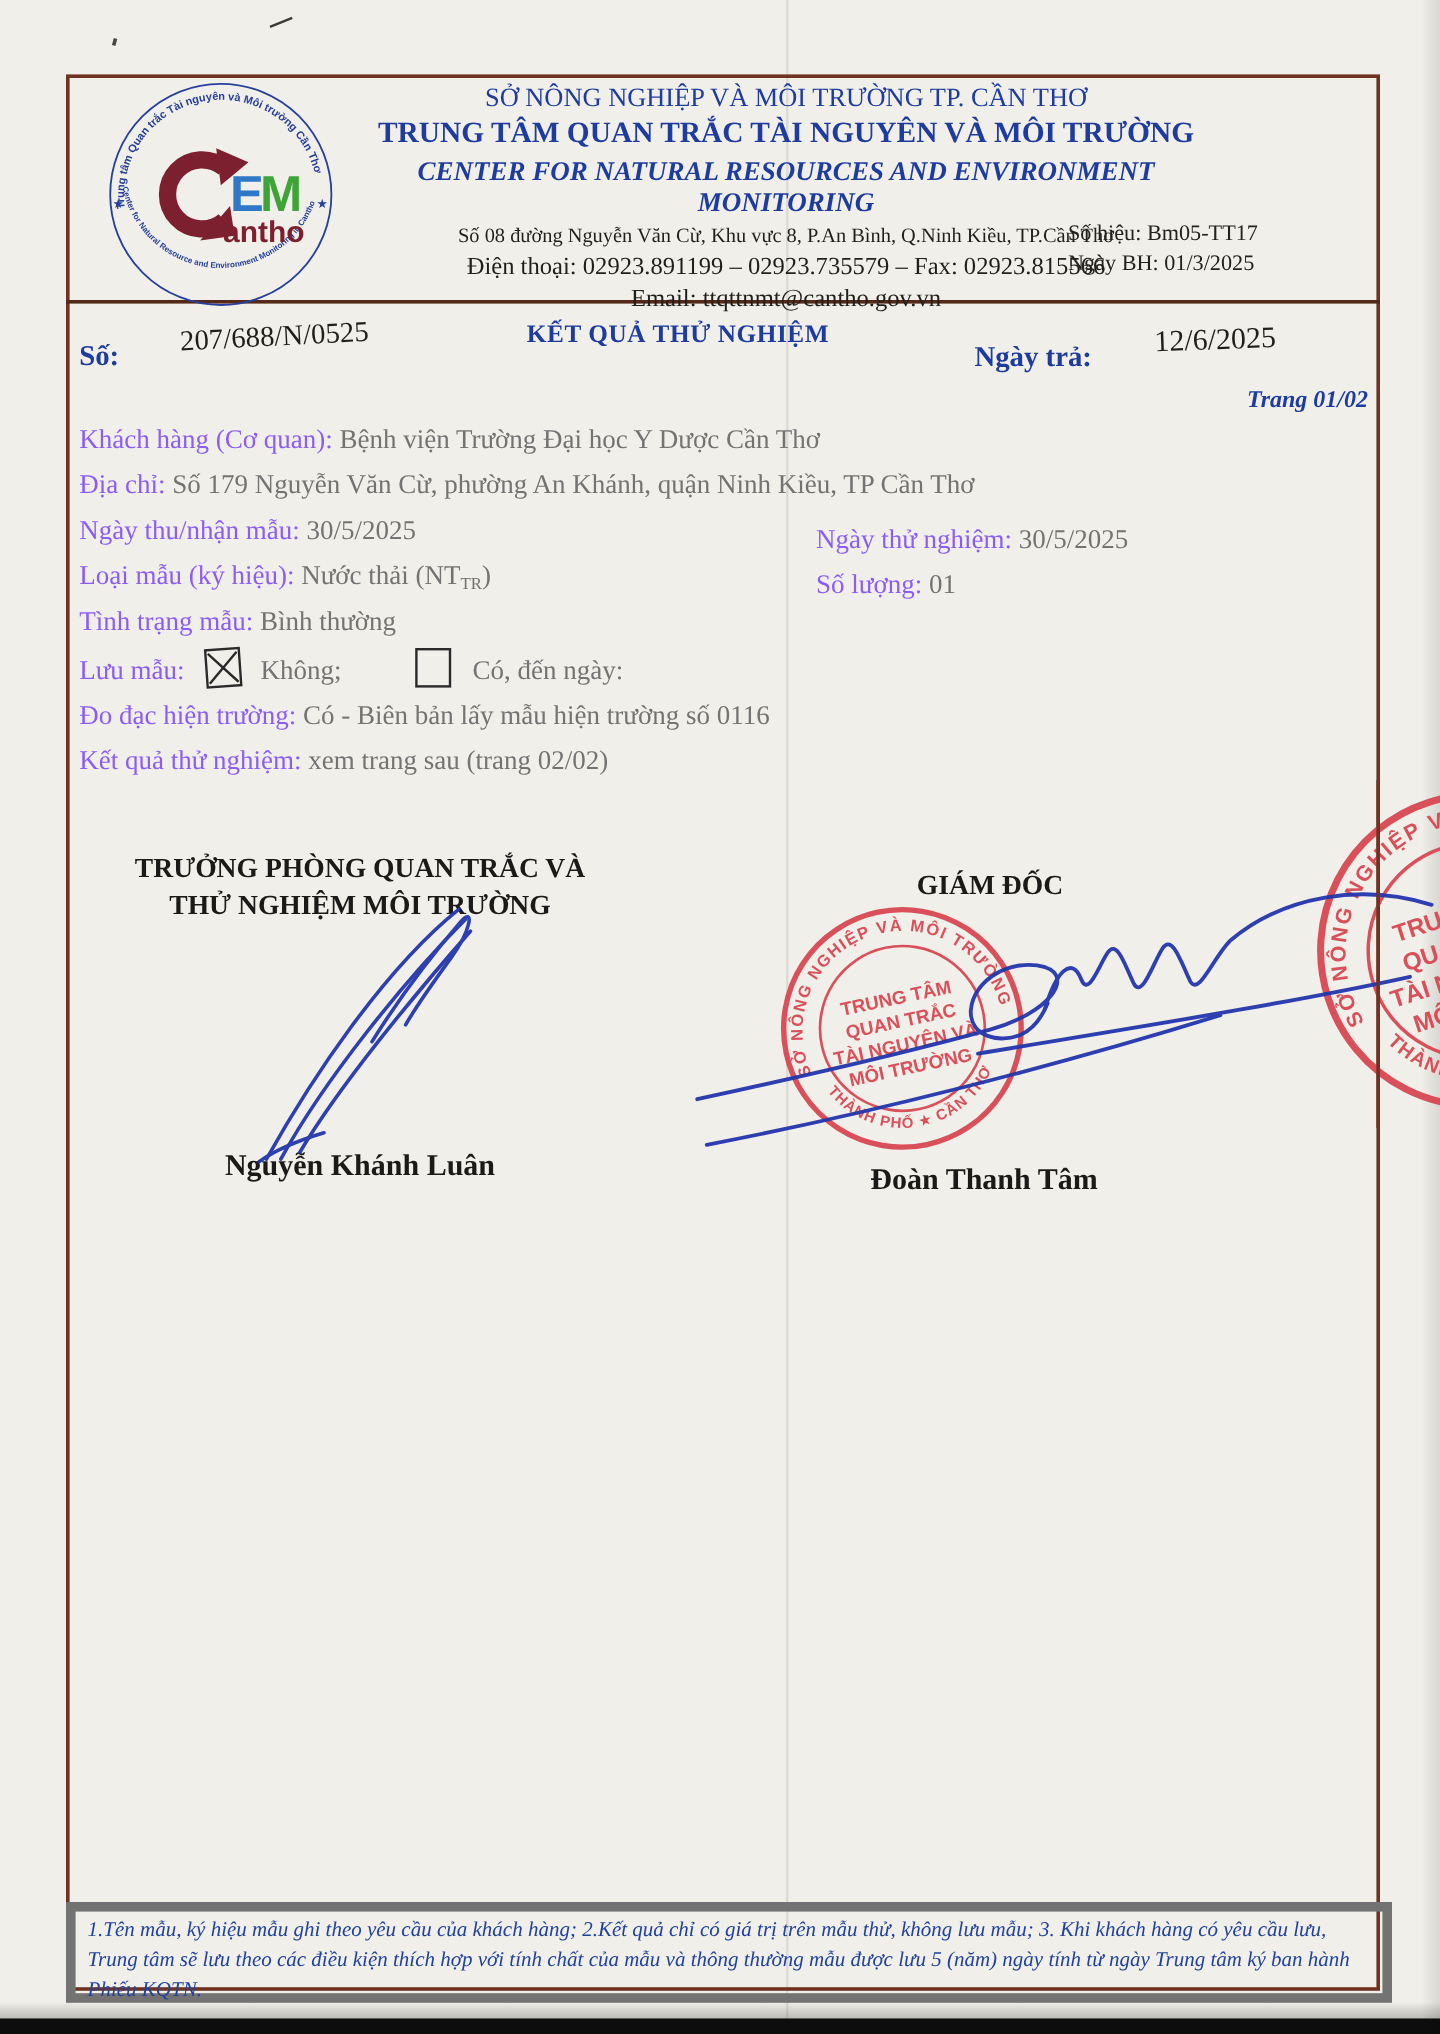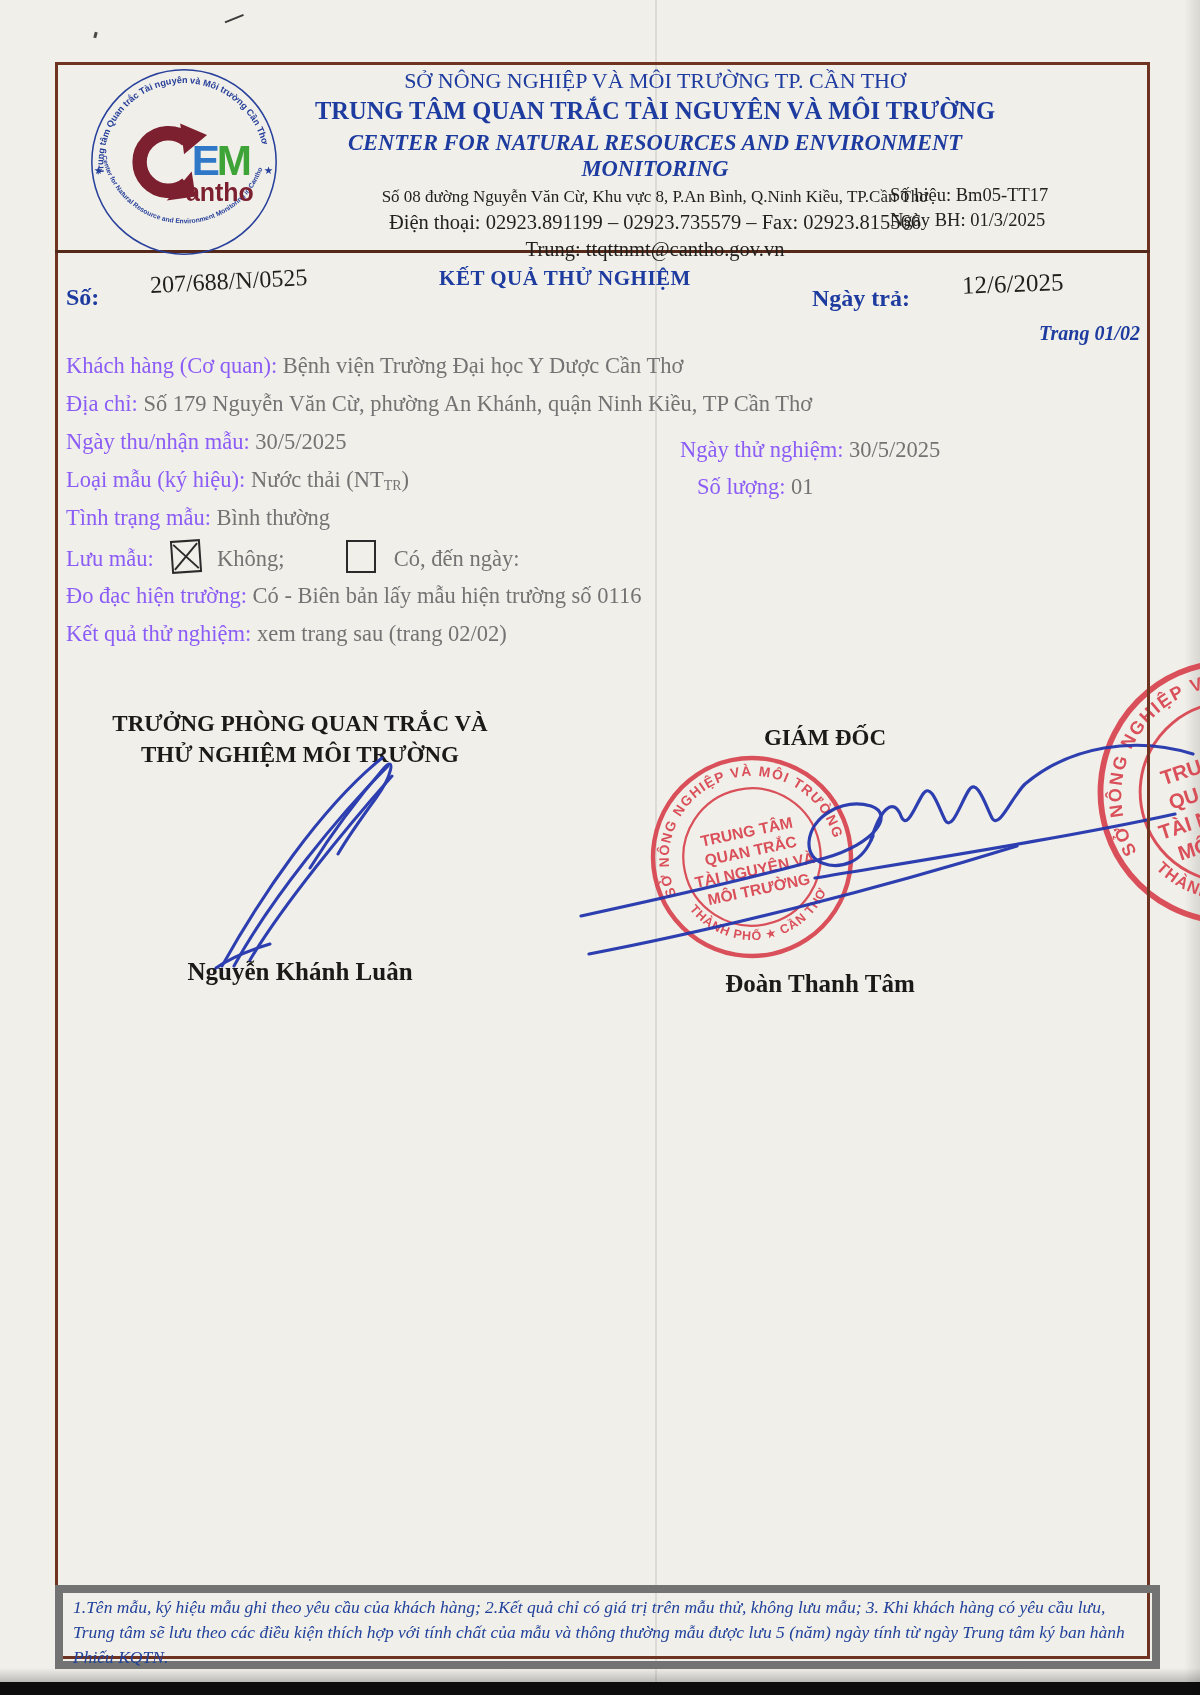--- a/index.html
+++ b/index.html
@@ -65,21 +65,21 @@
       <text x="102" y="141" font-size="26" font-weight="bold" fill="#7c2030">antho</text>
     </svg>
   </div>
 
   <div class="abs" style="left:295px;top:68px;width:720px;">
     <div class="hdr-line blue" style="font-size:22px;">SỞ NÔNG NGHIỆP VÀ MÔI TRƯỜNG TP. CẦN THƠ</div>
     <div class="hdr-line blue" style="font-size:24.5px;font-weight:bold;margin-top:3px;">TRUNG TÂM QUAN TRẮC TÀI NGUYÊN VÀ MÔI TRƯỜNG</div>
     <div class="hdr-line blue" style="font-size:22.5px;font-weight:bold;font-style:italic;margin-top:4px;">CENTER FOR NATURAL RESOURCES AND ENVIRONMENT MONITORING</div>
     <div class="hdr-line black" style="font-size:17px;margin-top:4px;">Số 08 đường Nguyễn Văn Cừ, Khu vực 8, P.An Bình, Q.Ninh Kiều, TP.Cần Thơ</div>
     <div class="hdr-line black" style="font-size:20.5px;margin-top:3px;">Điện thoại: 02923.891199 – 02923.735579 – Fax: 02923.815566</div>
-    <div class="hdr-line black" style="font-size:20.5px;margin-top:3px;">Trung: ttqttnmt@cantho.gov.vn</div>
+    <div class="hdr-line black" style="font-size:20.5px;margin-top:3px;">Email: ttqttnmt@cantho.gov.vn</div>
   </div>
 
   <div class="abs" style="left:890px;top:183px;width:252px;font-size:18.5px;color:#24221f;line-height:1.35;">
     <div>Số hiệu: Bm05-TT17</div>
     <div>Ngày BH: 01/3/2025</div>
   </div>
 
   <div class="abs blue" style="left:66px;top:284px;font-size:24px;font-weight:bold;">Số:</div>
   <div class="abs black" style="left:150px;top:268px;font-size:24px;transform:rotate(-3deg);">207/688/N/0525</div>
   <div class="abs blue" style="left:360px;top:266px;width:410px;text-align:center;font-size:21px;font-weight:bold;letter-spacing:0.5px;">KẾT QUẢ THỬ NGHIỆM</div>
@@ -100,21 +100,21 @@
     <span class="val">30/5/2025</span>
   </div>
   <div class="field" style="left:680px;top:437px;">
     <span class="lbl">Ngày thử nghiệm:</span>
     <span class="val">30/5/2025</span>
   </div>
   <div class="field" style="left:66px;top:467px;">
     <span class="lbl">Loại mẫu (ký hiệu):</span>
     <span class="val">Nước thải (NT</span><span class="val sub">TR</span><span class="val">)</span>
   </div>
-  <div class="field" style="left:680px;top:474px;margin-left:17px;">
+  <div class="field" style="left:680px;top:474px;">
     <span class="lbl">Số lượng:</span>
     <span class="val">01</span>
   </div>
   <div class="field" style="left:66px;top:505px;">
     <span class="lbl">Tình trạng mẫu:</span>
     <span class="val">Bình thường</span>
   </div>
   <div class="field" style="left:66px;top:540px;">
     <span class="lbl">Lưu mẫu:</span>
     <span class="ckbox" style="margin-left:12px;transform:rotate(-4deg);">

